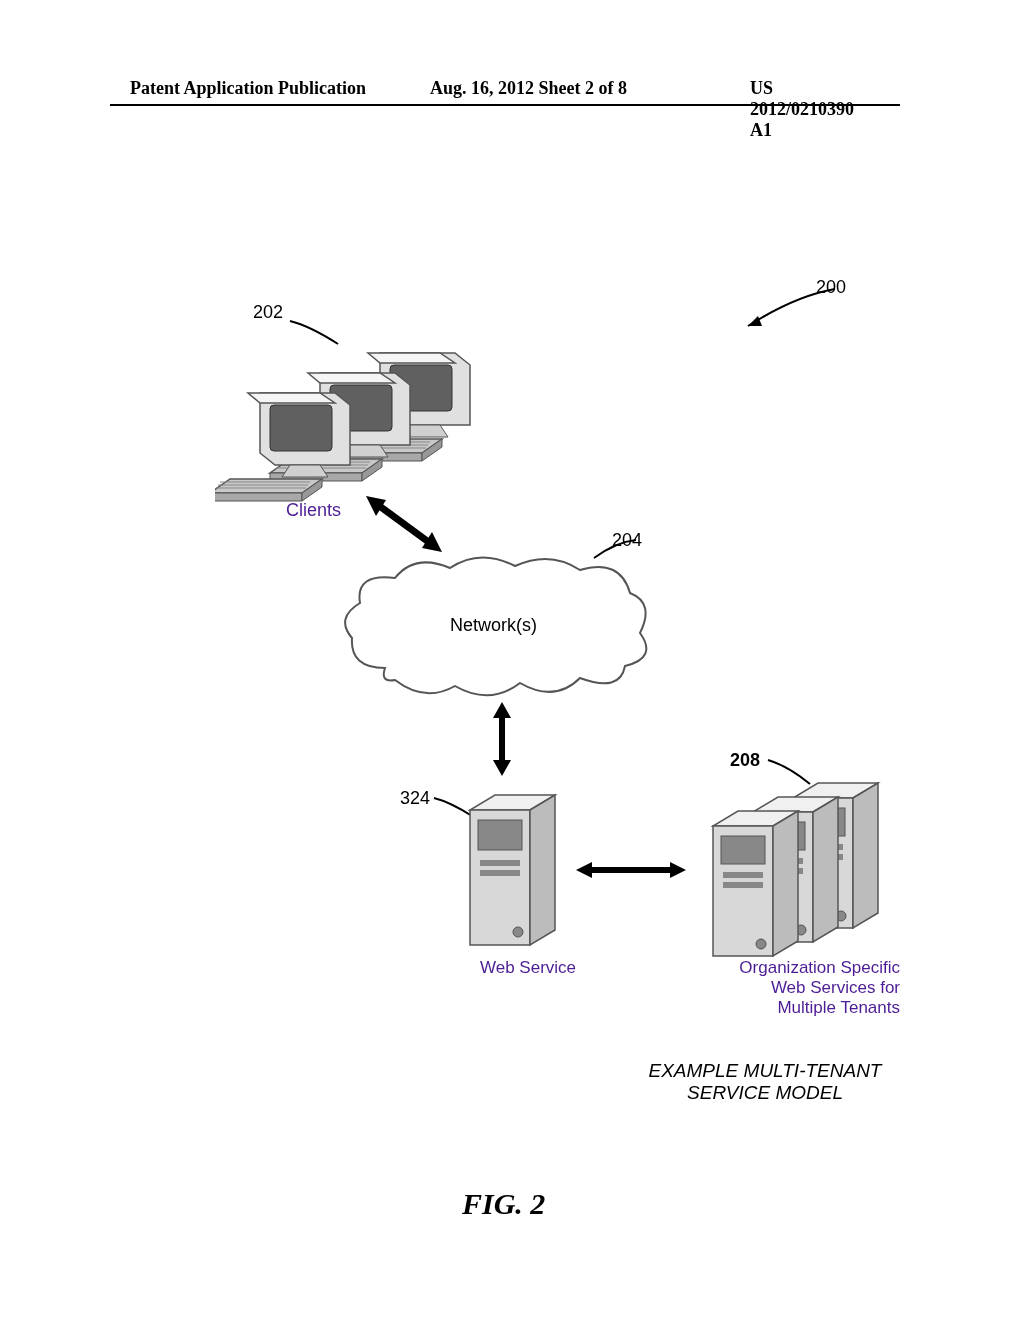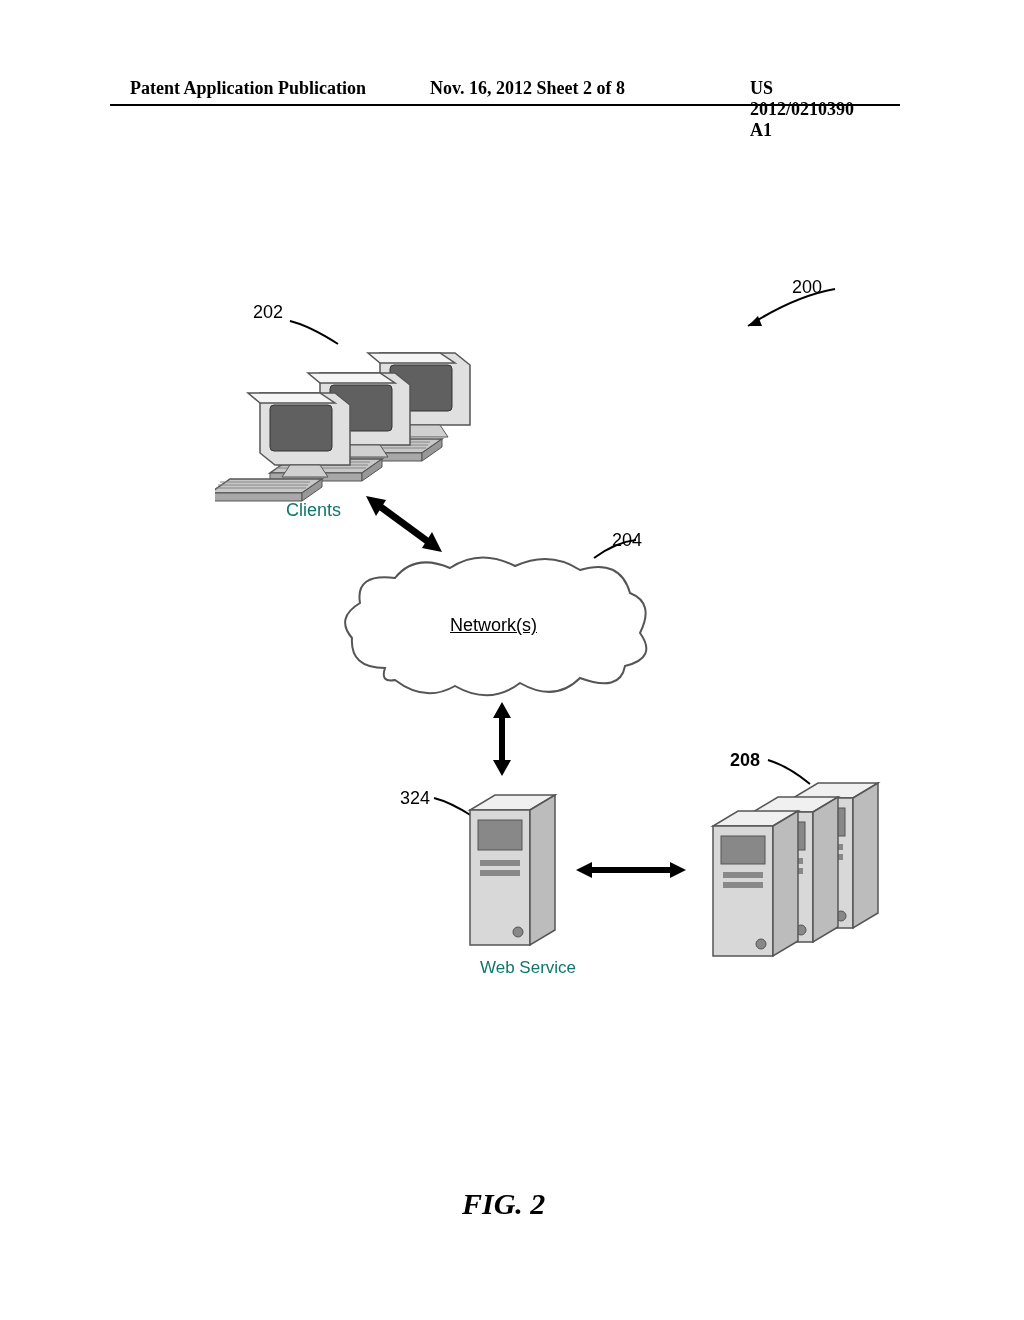--- a/index.html
+++ b/index.html
@@ -36,21 +36,21 @@
     background: #000;
   }
 
   
   .svgabs { position: absolute; }
 
   
   .lbl {
     position: absolute;
     font-family: Arial, Helvetica, sans-serif;
-    color: #0f766e;
+    color: #4c1d95;
     text-align: right;
   }
   .ref {
     position: absolute;
     font-family: Arial, Helvetica, sans-serif;
     font-size: 18px;
   }
   .caption {
     position: absolute;
     font-family: Arial, Helvetica, sans-serif;
@@ -75,26 +75,26 @@
   }
 
 </style>
 </head>
 <body>
 
 <div class="page">
 
   <div class="header">
     <span class="left">Patent Application Publication</span>
-    <span class="mid">Nov. 16, 2012  Sheet 2 of 8</span>
+    <span class="mid">Aug. 16, 2012  Sheet 2 of 8</span>
     <span class="right">US 2012/0210390 A1</span>
   </div>
   <div class="rule"></div>
 
-  <span class="ref" style="left:792px; top:277px;">200</span>
+  <span class="ref" style="left:816px; top:277px;">200</span>
   <svg class="svgabs" style="left:740px; top:286px;" width="100" height="50">
     <path d="M95 3 Q 55 10 8 40" stroke="#000" stroke-width="2" fill="none"></path>
     <polygon points="8,40 18,30 22,40" fill="#000"></polygon>
   </svg>
 
   <span class="ref" style="left:253px; top:302px;">202</span>
   <svg class="svgabs" style="left:288px; top:318px;" width="60" height="32">
     <path d="M2 3 Q 22 8 50 26" stroke="#000" stroke-width="2" fill="none"></path>
   </svg>
 
@@ -147,21 +147,21 @@
              Q 220 2 250 22
              Q 290 10 300 45
              Q 325 55 310 85
              Q 328 110 295 118
              Q 290 145 250 130
              Q 225 155 190 135
              Q 160 158 125 138
              Q 95 155 65 132
              Q 50 135 55 120 Z" fill="none" stroke="#555" stroke-width="2"></path>
   </svg>
-  <span class="cloud-text" style="left:450px; top:615px;text-decoration:underline;">Network(s)</span>
+  <span class="cloud-text" style="left:450px; top:615px;">Network(s)</span>
 
   <svg class="svgabs" style="left:487px; top:700px;" width="30" height="80">
     <line x1="15" y1="12" x2="15" y2="66" stroke="#000" stroke-width="6"></line>
     <polygon points="15,2 6,18 24,18" fill="#000"></polygon>
     <polygon points="15,76 6,60 24,60" fill="#000"></polygon>
   </svg>
 
   <span class="ref" style="left:400px; top:788px;">324</span>
   <svg class="svgabs" style="left:432px; top:796px;" width="44" height="24">
     <path d="M2 2 Q 18 6 40 20" stroke="#000" stroke-width="2" fill="none"></path>
@@ -200,17 +200,26 @@
         <rect x="18" y="30" width="44" height="28" fill="#888" stroke="#555"></rect>
         <rect x="20" y="66" width="40" height="6" fill="#888"></rect>
         <rect x="20" y="76" width="40" height="6" fill="#888"></rect>
         <circle cx="58" cy="138" r="5" fill="#888" stroke="#555"></circle>
       </g>
     </defs>
     <use href="#srv" x="95" y="6"></use>
     <use href="#srv" x="55" y="20"></use>
     <use href="#srv" x="15" y="34"></use>
   </svg>
-
+  <div class="lbl" style="left:700px; top:958px; width:200px; font-size:17px; line-height:20px;">
+    <span>Organization Specific</span><br>
+    <span>Web Services for</span><br>
+    <span>Multiple Tenants</span>
+  </div>
+
+  <div class="caption" style="left:620px; top:1060px; width:290px;">
+    <span>EXAMPLE MULTI-TENANT</span><br>
+    <span>SERVICE MODEL</span>
+  </div>
 
   <span class="fignum" style="left:462px; top:1140px;">FIG. 2</span>
 
 </div>
 
 </body></html>

